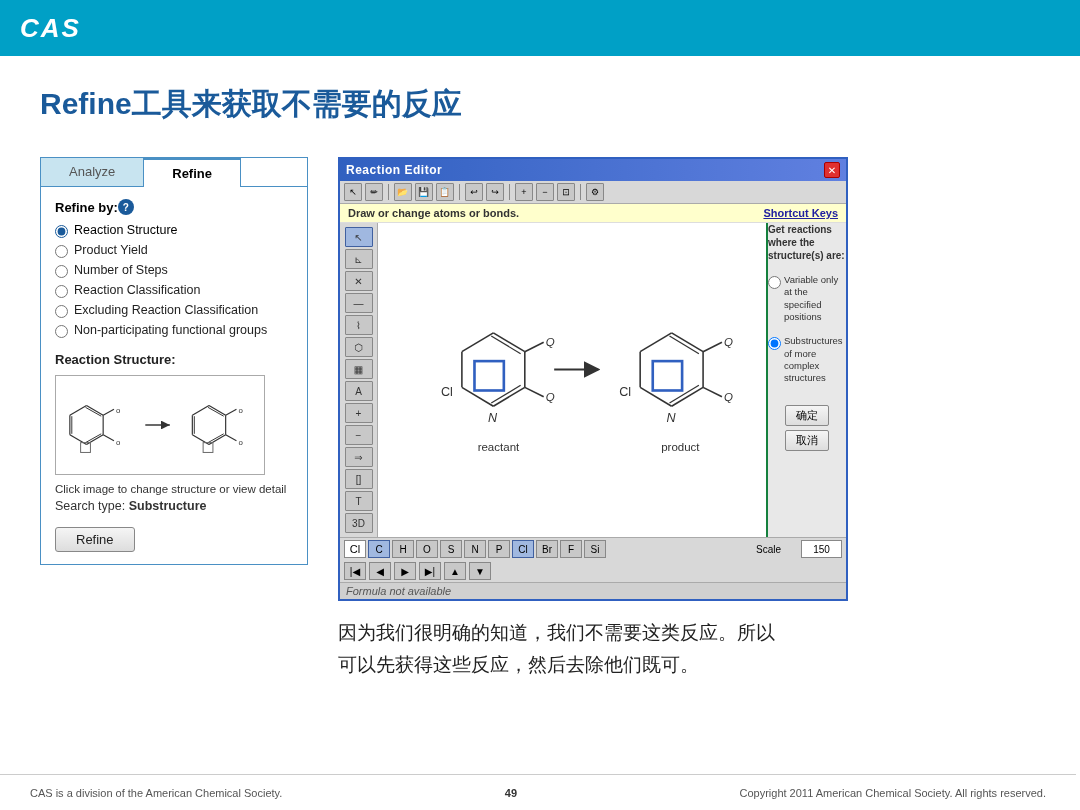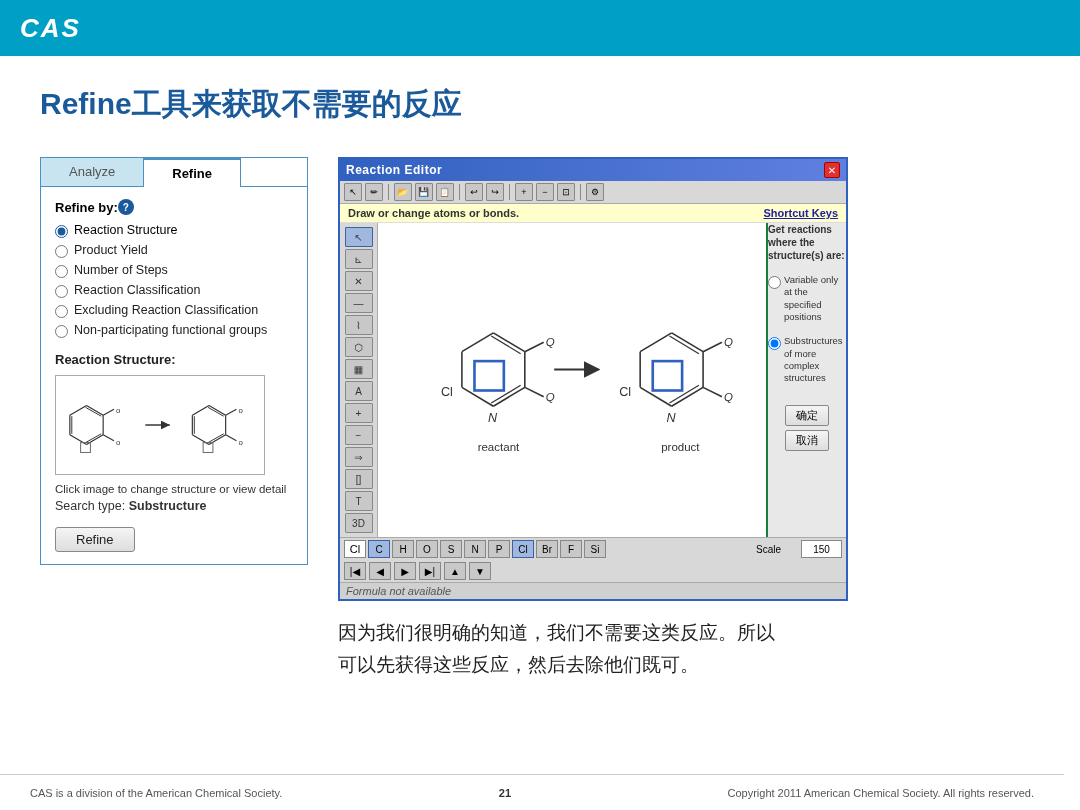--- a/index.html
+++ b/index.html
@@ -417,21 +417,21 @@
       color: #222;
       line-height: 1.7;
       max-width: 510px;
     }
 
     
     .footer {
       position: absolute;
       bottom: 0;
       left: 0;
-      right: 16px;
+      right: 4px;
       height: 36px;
       background: #fff;
       border-top: 1px solid #ccc;
       display: flex;
       align-items: center;
       justify-content: space-between;
       padding: 0 30px;
       font-size: 11px;
       color: #555;
     }
@@ -739,15 +739,15 @@
         <div>因为我们很明确的知道，我们不需要这类反应。所以</div>
         <div>可以先获得这些反应，然后去除他们既可。</div>
       </div>
 
     </div>
   </div>
 </div>
 
 <div class="footer">
   <span>CAS is a division of the American Chemical Society.</span>
-  <span class="footer-center">21</span>
+  <span class="footer-center">49</span>
   <span>Copyright 2011 American Chemical Society. All rights reserved.</span>
 </div>
 
 </body></html>

